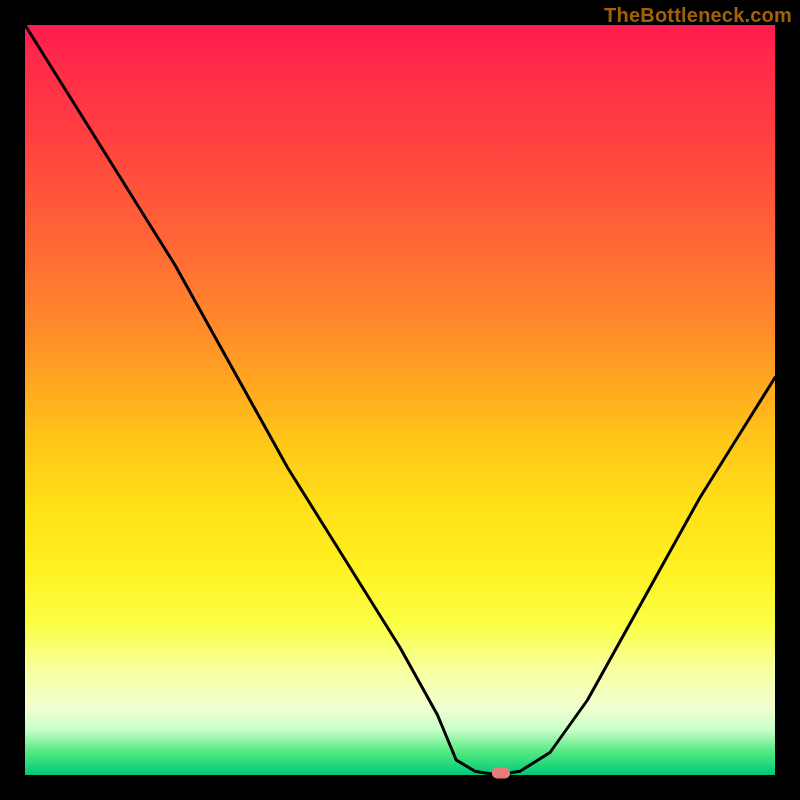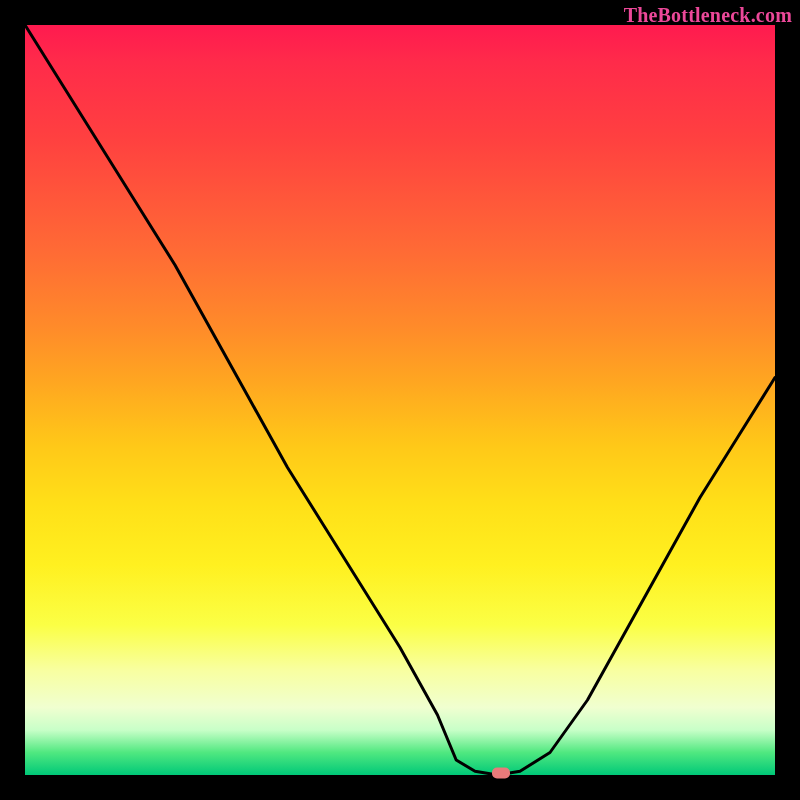--- a/index.html
+++ b/index.html
@@ -52,24 +52,24 @@
     position: absolute;
     width: 18px;
     height: 11px;
     border-radius: 5px;
     transform: translate(-50%, -50%);
   }
   .watermark {
     position: absolute;
     top: 4px;
     right: 8px;
-    font-family: Liberation Serif, serif;
+    font-family: Liberation Sans, sans-serif;
     font-size: 20px;
     font-weight: bold;
-    color: #ec4899;
+    color: #a16207;
     letter-spacing: 0.2px;
   }
 </style>
 </head>
 <body>
 
 <div class="chart-container">
 
   <div class="plot-area">
     <svg class="curve-svg" viewBox="0 0 750 750" preserveAspectRatio="none">

